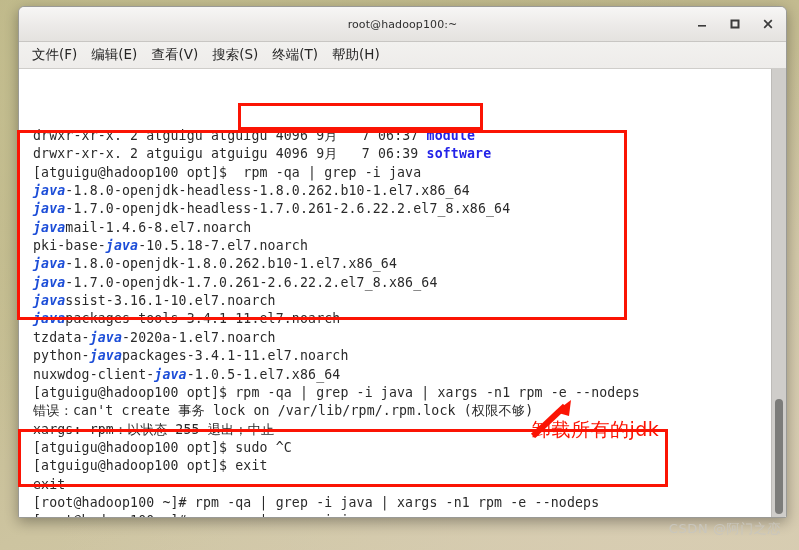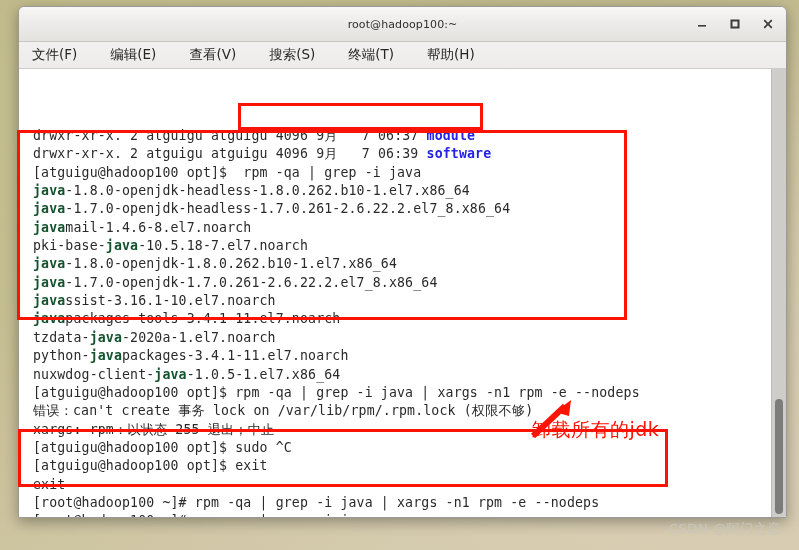--- a/index.html
+++ b/index.html
@@ -86,21 +86,20 @@
   
   #menubar {
     height: 27px;
     flex: 0 0 27px;
     background: linear-gradient(to bottom, #f2f1ef 0%, #eeecea 100%);
     border-bottom: 1px solid #cfcdca;
     display: flex;
     align-items: center;
     padding-left: 6px;
     box-sizing: border-box;
-    gap: 19px;
   }
   .menu-item {
     font-size: 13.5px;
     color: #262626;
     padding: 2px 7px;
     cursor: default;
     font-family: "DejaVu Sans", sans-serif;
     white-space: nowrap;
   }
 
@@ -121,21 +120,21 @@
     font-size: 13.2px;
     line-height: 18.35px;
     padding: 3px 0 0 14px;
     box-sizing: border-box;
     white-space: pre;
     overflow: hidden;
     position: relative;
     letter-spacing: 0.15px;
   }
   .tline { height: 18.35px; }
-  .c-red  { color: #14532d; font-weight: bold; }
+  .c-red  { color: #1d4ed8; font-weight: bold; font-style: italic; }
   .c-blue { color: #2323e8; font-weight: bold; }
   .c-plain{ color: #2a2a2a; }
 
   
   #scrollbar {
     flex: 0 0 14px;
     background: #cfcdca;
     position: relative;
     border-left: 1px solid #bdbbb8;
   }

